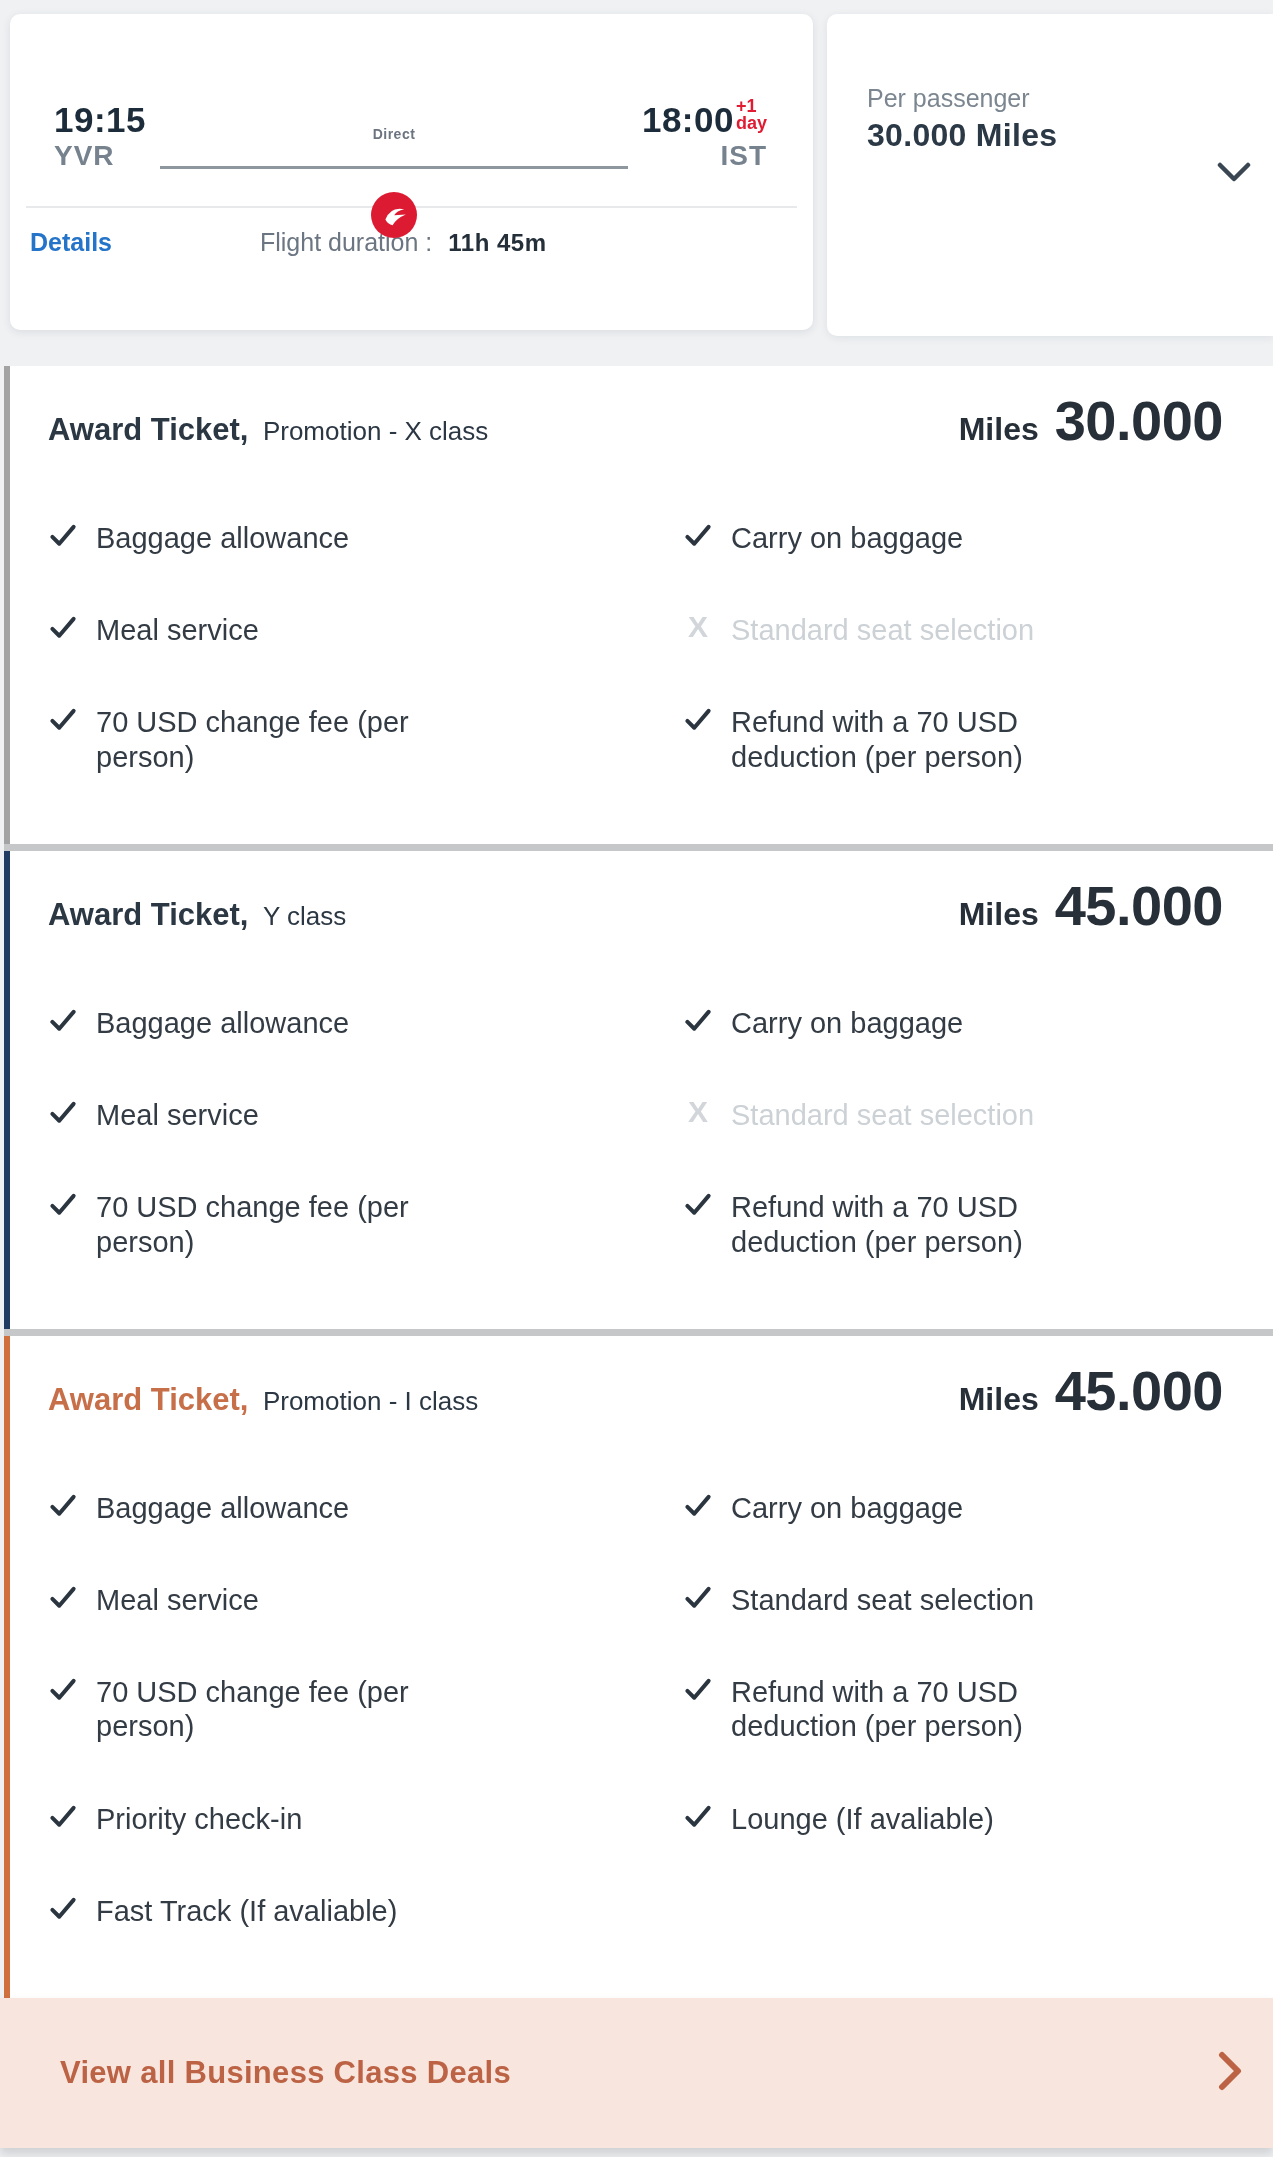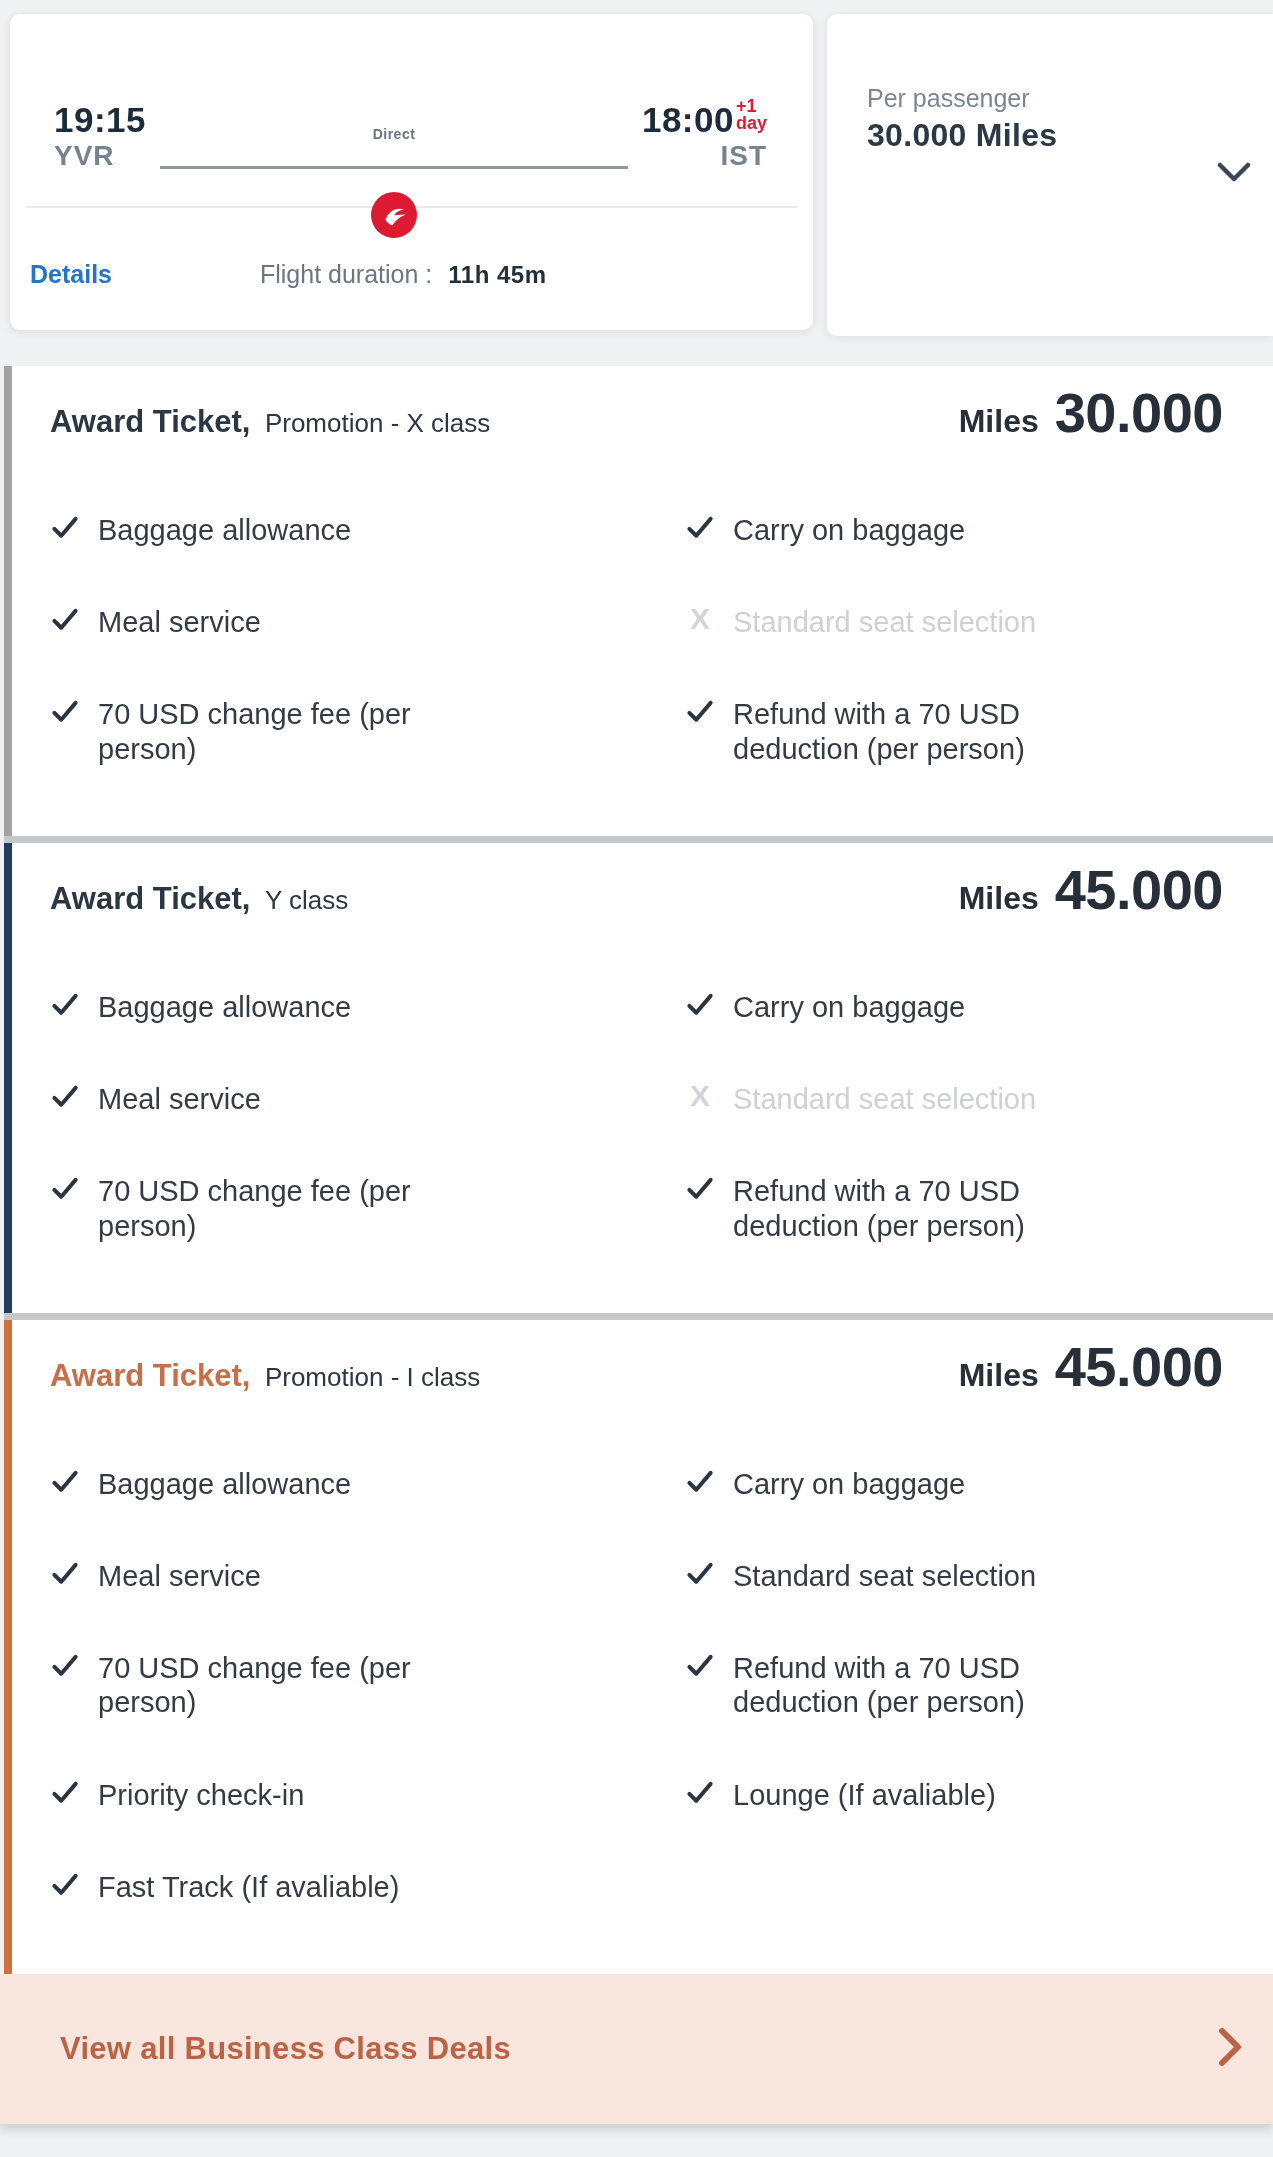--- a/index.html
+++ b/index.html
@@ -26,40 +26,40 @@
   .route-line{height:3px;background:#8e969e;margin-top:24px;}
   .logo{
     position:absolute;left:50%;top:90px;transform:translateX(-50%);
     width:46px;height:46px;border-radius:50%;
   }
   .arr{flex:none;text-align:right;}
   .arr-time-row{display:flex;align-items:flex-start;justify-content:flex-end;}
   .next-day{display:flex;flex-direction:column;align-items:flex-start;margin:-4px 0 0 2px;
     color:#e2port;color:#e01b32;font-size:18px;font-weight:bold;line-height:.95;}
   .flight-divider{margin:34px 16px 0 16px;border-top:2px solid #e7e9eb;}
-  .flight-footer{display:flex;align-items:center;padding:20px 34px 0 20px;margin-top:32px;}
+  .flight-footer{display:flex;align-items:center;padding:20px 34px 0 20px;}
   .details-link{font-size:25px;font-weight:bold;color:#2474c9;cursor:pointer;}
   .duration{display:flex;align-items:baseline;margin-left:148px;gap:16px;}
   .duration-label{font-size:25px;color:#6b7682;}
   .duration-value{font-size:24px;font-weight:bold;color:#242f3a;letter-spacing:.5px;}
 
   
   .price-panel{
     flex:1;height:322px;margin-left:14px;background:#fff;
     border-radius:10px 0 0 10px;position:relative;
     box-shadow:0 2px 8px rgba(40,50,60,.08);
     padding:70px 0 0 40px;box-sizing:border-box;cursor:pointer;
   }
   .pp-label{font-size:25px;color:#7b8691;}
   .pp-miles{font-size:32px;font-weight:bold;color:#2b3845;margin-top:4px;letter-spacing:.3px;}
   .chevron-down{position:absolute;right:22px;top:148px;}
 
   
   .fares-card{margin:30px 0 0 4px;background:#fff;}
-  .fare-section{border-left:8px solid #a3a3a3;padding:14px 50px 70px 38px;cursor:pointer;}
+  .fare-section{border-left:6px solid #a3a3a3;padding:22px 50px 70px 38px;cursor:pointer;}
   .fare-section.accent-navy{border-left-color:#203c63;}
   .fare-section.accent-orange{border-left-color:#d0703f;}
   .fare-head{display:flex;justify-content:space-between;align-items:baseline;}
   .fare-title-group{white-space:nowrap;}
   .fare-title{font-size:31px;font-weight:bold;color:#2b3743;}
   .fare-section.accent-orange .fare-title{color:#c76f49;}
   .fare-subtitle{font-size:26px;color:#2b3743;margin-left:10px;}
   .fare-price{display:flex;align-items:baseline;gap:16px;}
   .fare-miles-label{font-size:32px;font-weight:bold;color:#272f38;}
   .fare-miles-value{font-size:56px;font-weight:bold;color:#272f38;letter-spacing:-.5px;}

